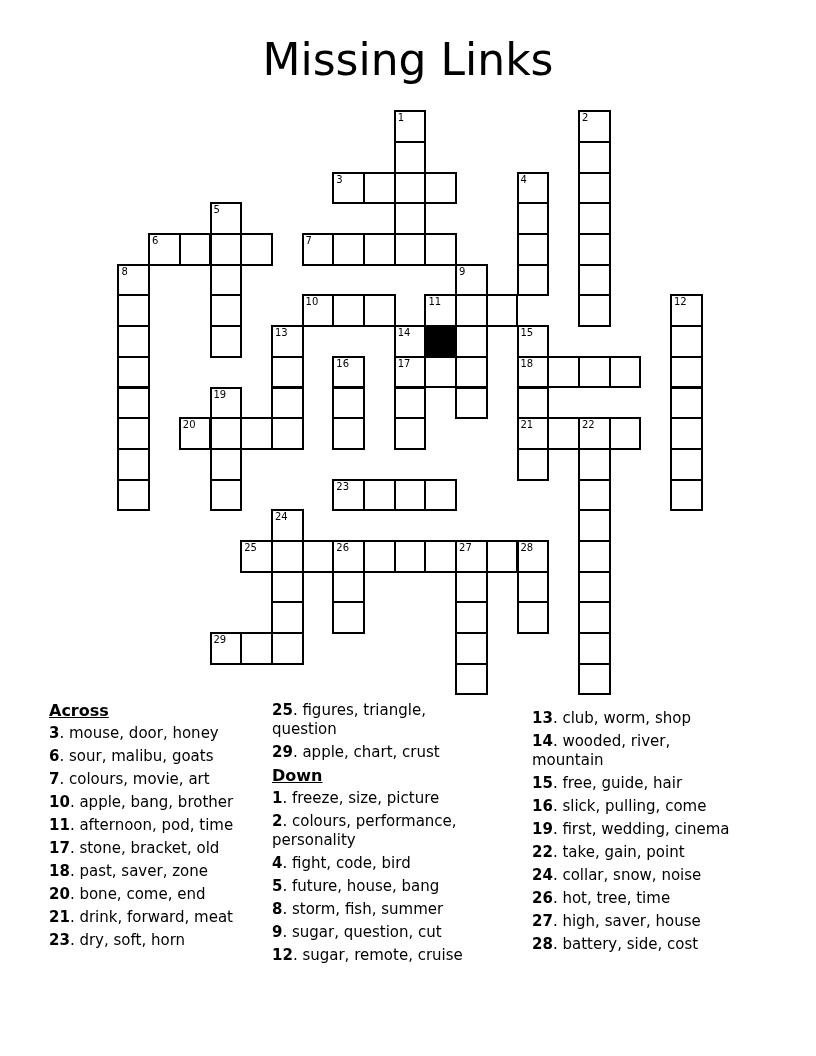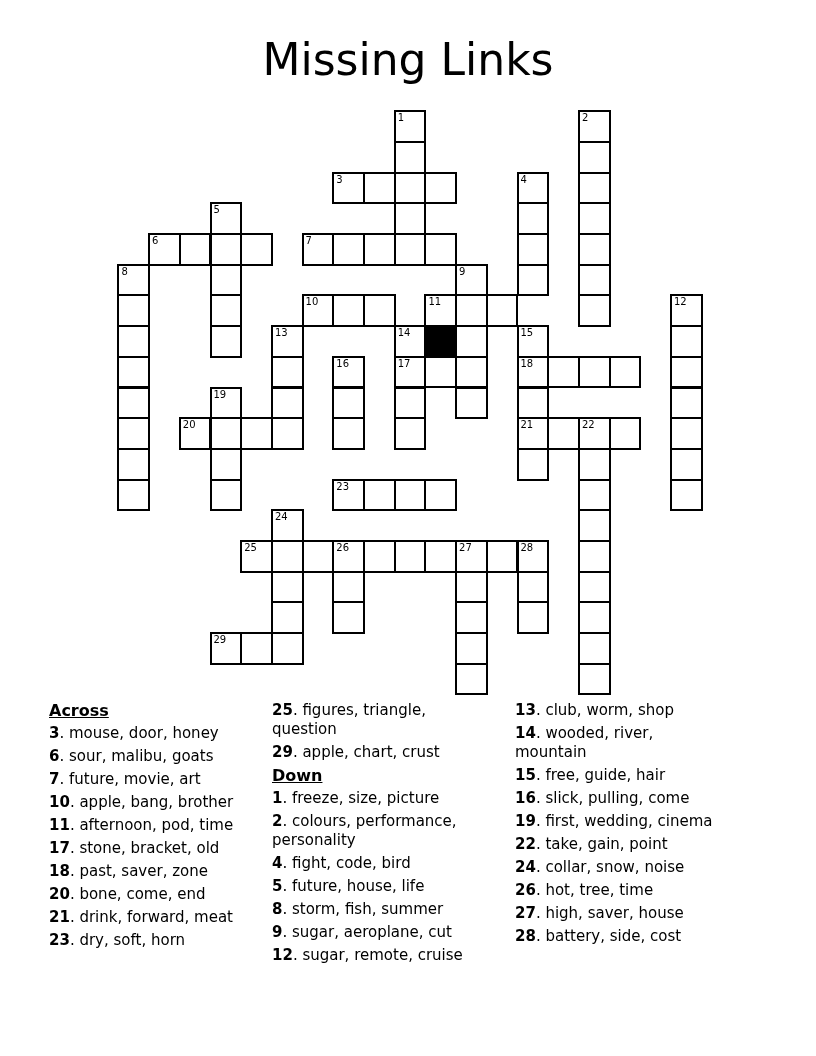--- a/index.html
+++ b/index.html
@@ -18,21 +18,21 @@
   }
   .cell.black{background:#000;}
   .cellnum{
     position:absolute;left:2px;top:0px;
     font-size:10px;line-height:12px;font-weight:400;
   }
   #clues{position:absolute;left:0;top:0;width:816px;}
   .clue-col{position:absolute;top:701px;}
   .clue-col.c0{left:49px;width:238px;}
   .clue-col.c1{left:272px;width:236px;}
-  .clue-col.c2{left:515px;width:246px;}
+  .clue-col.c2{left:532px;width:246px;margin-top:8px;}
   .clue-header{
     font-size:16px;font-weight:bold;text-decoration:underline;
     line-height:19px;margin-bottom:4px;
   }
   .clue{font-size:15px;line-height:19px;margin-bottom:4px;}
   .clue .num{font-weight:bold;}
 </style>
 </head>
 <body>
 
@@ -219,39 +219,39 @@
     <div class="cell" style="left: 455.1px; top: 662.8px; height: 32.7px; width: 32.7px;"></div>
     <div class="cell" style="left: 577.9px; top: 662.8px; height: 32.7px; width: 32.7px;"></div>
     <div class="cell black" style="left: 424.4px; top: 325.1px; height: 32.7px; width: 32.7px;"></div>
   </div>
 
 <div id="clues">
     <div class="clue-col c0">
       <div class="clue-header">Across</div>
       <div class="clue"><span class="num">3</span>. <span>mouse, door, honey</span></div>
       <div class="clue"><span class="num">6</span>. <span>sour, malibu, goats</span></div>
-      <div class="clue"><span class="num">7</span>. <span>future, movie, art</span></div>
+      <div class="clue"><span class="num">7</span>. <span>colours, movie, art</span></div>
       <div class="clue"><span class="num">10</span>. <span>apple, bang, brother</span></div>
       <div class="clue"><span class="num">11</span>. <span>afternoon, pod, time</span></div>
       <div class="clue"><span class="num">17</span>. <span>stone, bracket, old</span></div>
       <div class="clue"><span class="num">18</span>. <span>past, saver, zone</span></div>
       <div class="clue"><span class="num">20</span>. <span>bone, come, end</span></div>
       <div class="clue"><span class="num">21</span>. <span>drink, forward, meat</span></div>
       <div class="clue"><span class="num">23</span>. <span>dry, soft, horn</span></div>
     </div>
     <div class="clue-col c1">
       <div class="clue"><span class="num">25</span>. <span>figures, triangle,</span><br><span>question</span></div>
       <div class="clue"><span class="num">29</span>. <span>apple, chart, crust</span></div>
       <div class="clue-header">Down</div>
       <div class="clue"><span class="num">1</span>. <span>freeze, size, picture</span></div>
       <div class="clue"><span class="num">2</span>. <span>colours, performance,</span><br><span>personality</span></div>
       <div class="clue"><span class="num">4</span>. <span>fight, code, bird</span></div>
-      <div class="clue"><span class="num">5</span>. <span>future, house, life</span></div>
+      <div class="clue"><span class="num">5</span>. <span>future, house, bang</span></div>
       <div class="clue"><span class="num">8</span>. <span>storm, fish, summer</span></div>
-      <div class="clue"><span class="num">9</span>. <span>sugar, aeroplane, cut</span></div>
+      <div class="clue"><span class="num">9</span>. <span>sugar, question, cut</span></div>
       <div class="clue"><span class="num">12</span>. <span>sugar, remote, cruise</span></div>
     </div>
     <div class="clue-col c2">
       <div class="clue"><span class="num">13</span>. <span>club, worm, shop</span></div>
       <div class="clue"><span class="num">14</span>. <span>wooded, river,</span><br><span>mountain</span></div>
       <div class="clue"><span class="num">15</span>. <span>free, guide, hair</span></div>
       <div class="clue"><span class="num">16</span>. <span>slick, pulling, come</span></div>
       <div class="clue"><span class="num">19</span>. <span>first, wedding, cinema</span></div>
       <div class="clue"><span class="num">22</span>. <span>take, gain, point</span></div>
       <div class="clue"><span class="num">24</span>. <span>collar, snow, noise</span></div>

